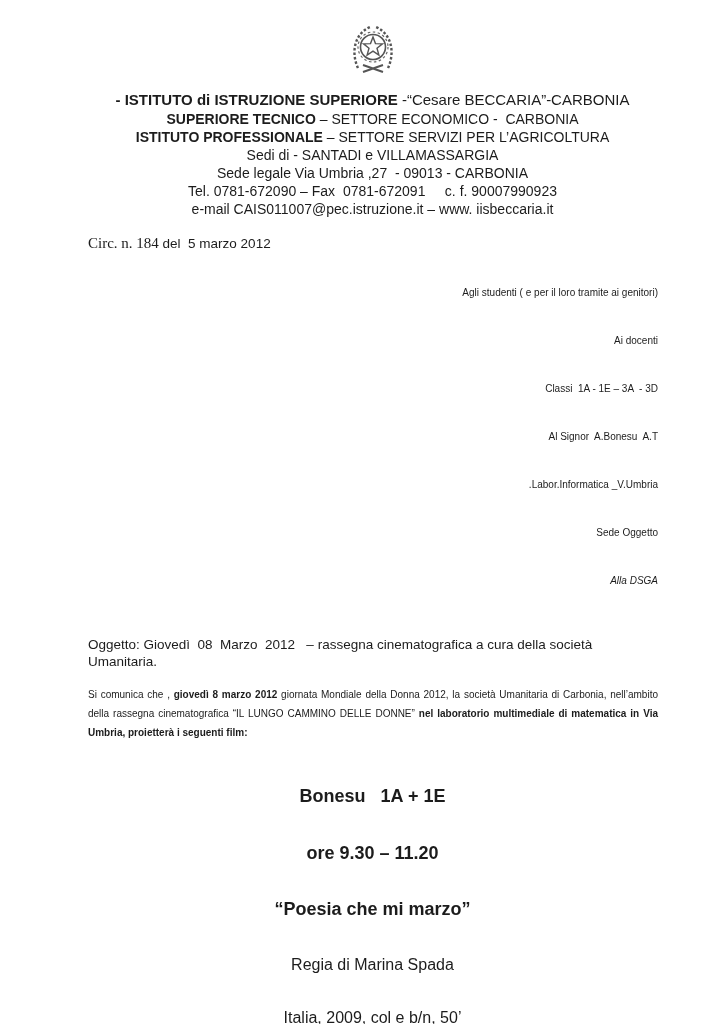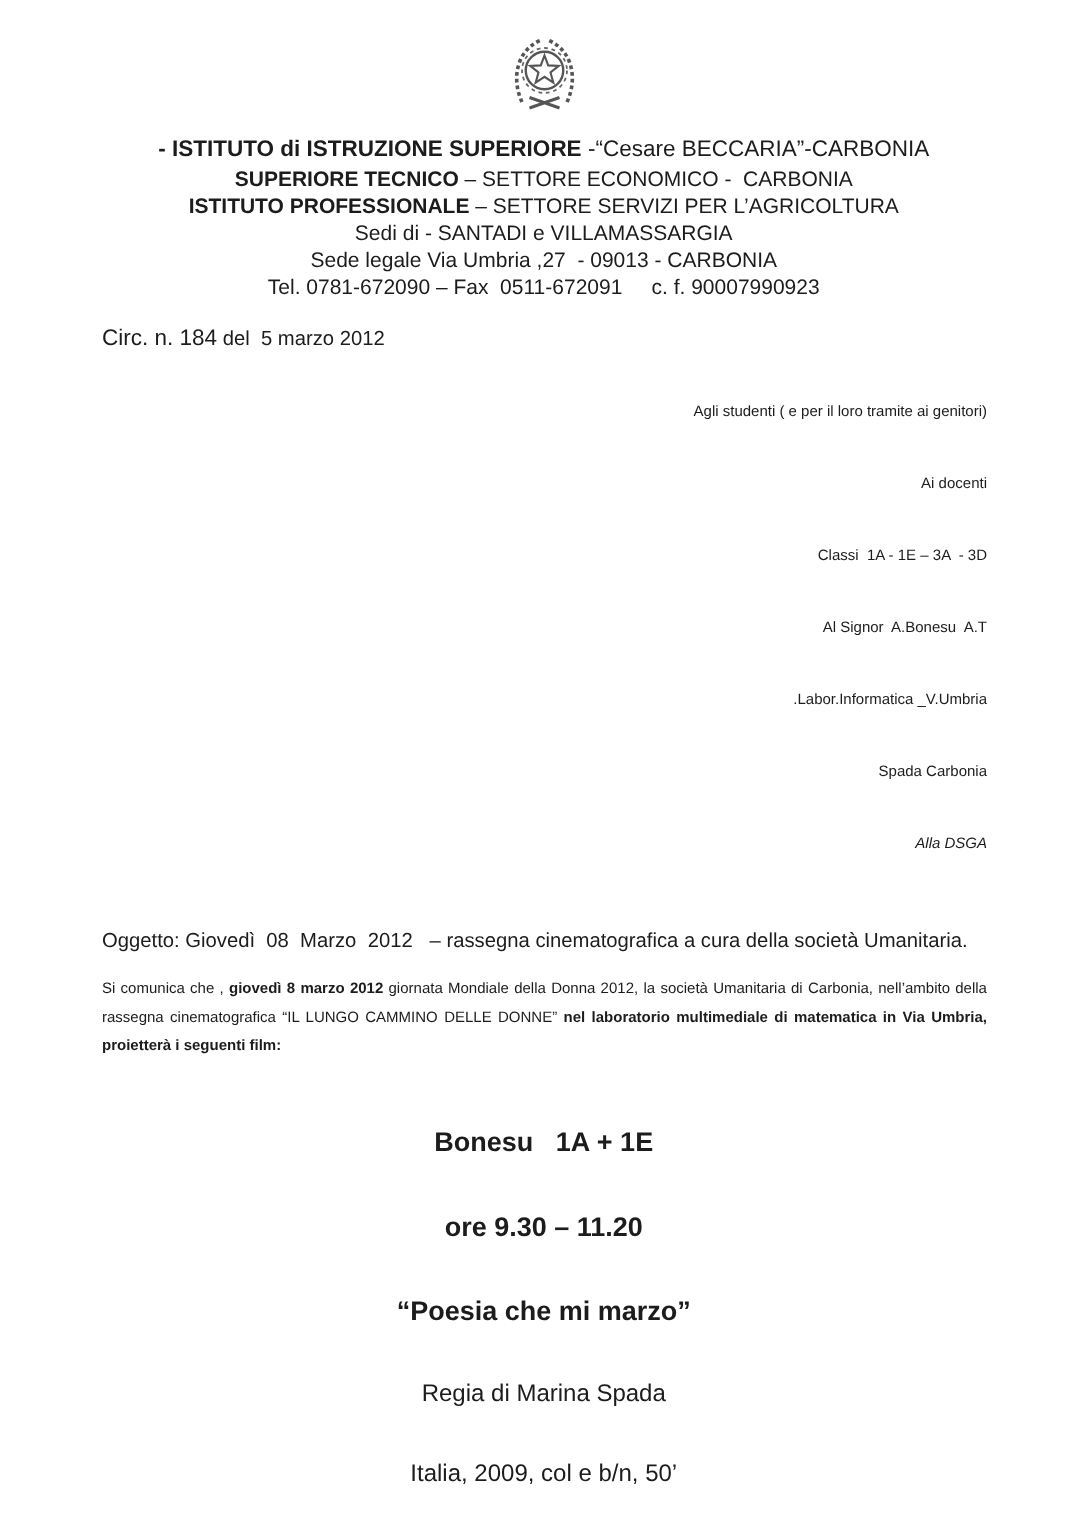--- a/index.html
+++ b/index.html
@@ -5,30 +5,31 @@
   * { margin:0; padding:0; box-sizing:border-box; }
   html,body { background:#ffffff; }
   .page {
     position:relative;
     width:725px; height:1024px;
     margin:0 auto;
     background:#ffffff;
     overflow:hidden;
     color:#1c1c1c;
     font-family:"Liberation Sans", sans-serif;
+    padding-left:20px;
   }
   
   .header { text-align:center; padding-top:22px; }
   .logo { display:block; margin:0 auto 10px auto; }
   .h-line1 { font-size:15px; line-height:20px; white-space:pre-wrap; }
   .h-line { font-size:14px; line-height:18px; white-space:pre-wrap; }
   b { font-weight:bold; }
   
   .circ { margin:17px 67px 0 68px; font-size:13.5px; line-height:17px; white-space:pre-wrap; }
-  .circ-serif { font-family:Liberation Sans, sans-serif; font-size:15px; }
+  .circ-serif { font-family:Liberation Serif, serif; font-size:15px; }
   
   .recipients { margin:1px 67px 0 0; text-align:right; font-size:10px; line-height:16px; white-space:pre-wrap; }
   .italic { font-style:italic; }
   
   .subject { margin:15px 67px 0 68px; font-size:13.5px; line-height:17px; white-space:pre-wrap; }
   
   .para { margin:15px 67px 0 68px; font-size:10px; line-height:19px; text-align:justify; }
   
   .film { text-align:center; white-space:pre-wrap; }
   .film.first { margin-top:8px; }
@@ -47,32 +48,33 @@
       <circle cx="27" cy="25" r="15" fill="none" stroke="#666" stroke-width="1.2" stroke-dasharray="2.5 2.5"></circle>
       <circle cx="27" cy="25" r="12.5" fill="none" stroke="#555" stroke-width="1.6"></circle>
       <path d="M27,15 L29.47,21.6 L36.51,21.91 L31,26.3 L32.88,33.09 L27,29.2 L21.12,33.09 L23,26.3 L17.49,21.91 L24.53,21.6 Z" fill="none" stroke="#555" stroke-width="1.4"></path>
       <path d="M17,50 L37,43 M37,50 L17,43" fill="none" stroke="#555" stroke-width="2"></path>
     </svg>
     <div class="h-line1"><b>- ISTITUTO di ISTRUZIONE SUPERIORE</b><span> -“Cesare BECCARIA”-CARBONIA</span></div>
     <div class="h-line"><b>SUPERIORE TECNICO</b><span> – SETTORE ECONOMICO -  CARBONIA</span></div>
     <div class="h-line"><b>ISTITUTO PROFESSIONALE</b><span> – SETTORE SERVIZI PER L’AGRICOLTURA</span></div>
     <div class="h-line">Sedi di - SANTADI e VILLAMASSARGIA</div>
     <div class="h-line">Sede legale Via Umbria ,27  - 09013 - CARBONIA</div>
-    <div class="h-line">Tel. 0781-672090 – Fax  0511-672091     c. f. 90007990923</div>
+    <div class="h-line">Tel. 0781-672090 – Fax  0781-672091     c. f. 90007990923</div>
+    <div class="h-line">e-mail CAIS011007@pec.istruzione.it – www. iisbeccaria.it</div>
   </div>
 
   <div class="circ"><span class="circ-serif">Circ. n. 184</span><span> del  5 marzo 2012</span></div>
 
   <div class="recipients">
     <div>Agli studenti ( e per il loro tramite ai genitori)</div>
     <div>Ai docenti</div>
     <div>Classi  1A - 1E – 3A  - 3D</div>
     <div>Al Signor  A.Bonesu  A.T</div>
     <div>.Labor.Informatica _V.Umbria</div>
-    <div>Spada Carbonia</div>
+    <div>Sede Oggetto</div>
     <div class="italic">Alla DSGA</div>
   </div>
 
   <div class="subject">Oggetto: Giovedì  08  Marzo  2012   – rassegna cinematografica a cura della società Umanitaria.</div>
 
   <div class="para"><span>Si comunica che , </span><b>giovedì  8 marzo 2012</b><span>   giornata Mondiale della Donna 2012, la società Umanitaria di Carbonia, nell’ambito della rassegna cinematografica  “IL LUNGO CAMMINO DELLE DONNE” </span><b>nel laboratorio multimediale di matematica in Via Umbria, proietterà i seguenti film:</b></div>
 
   <div class="film first">
     <div class="film-big">Bonesu   1A + 1E</div>
     <div class="film-big">ore 9.30 – 11.20</div>

